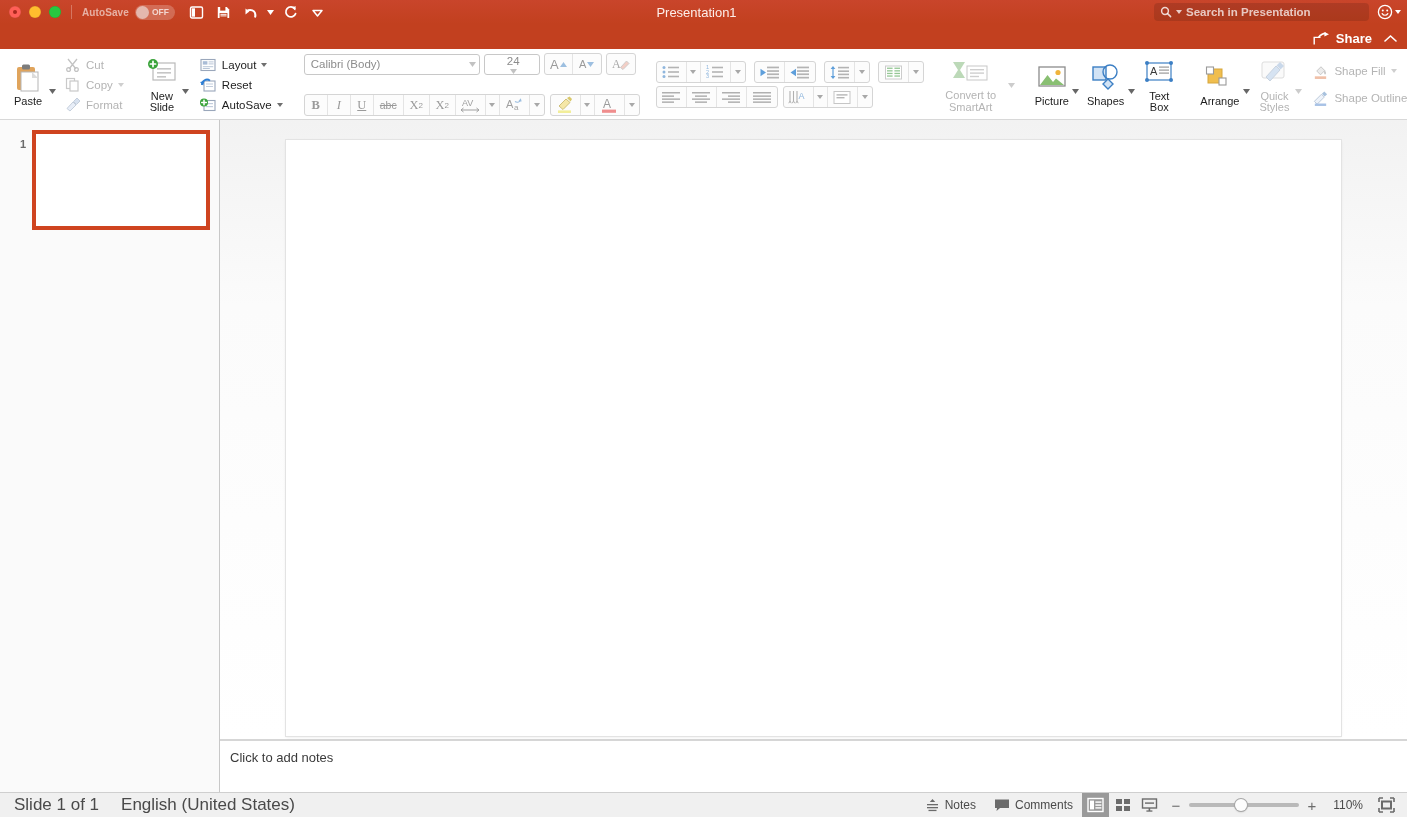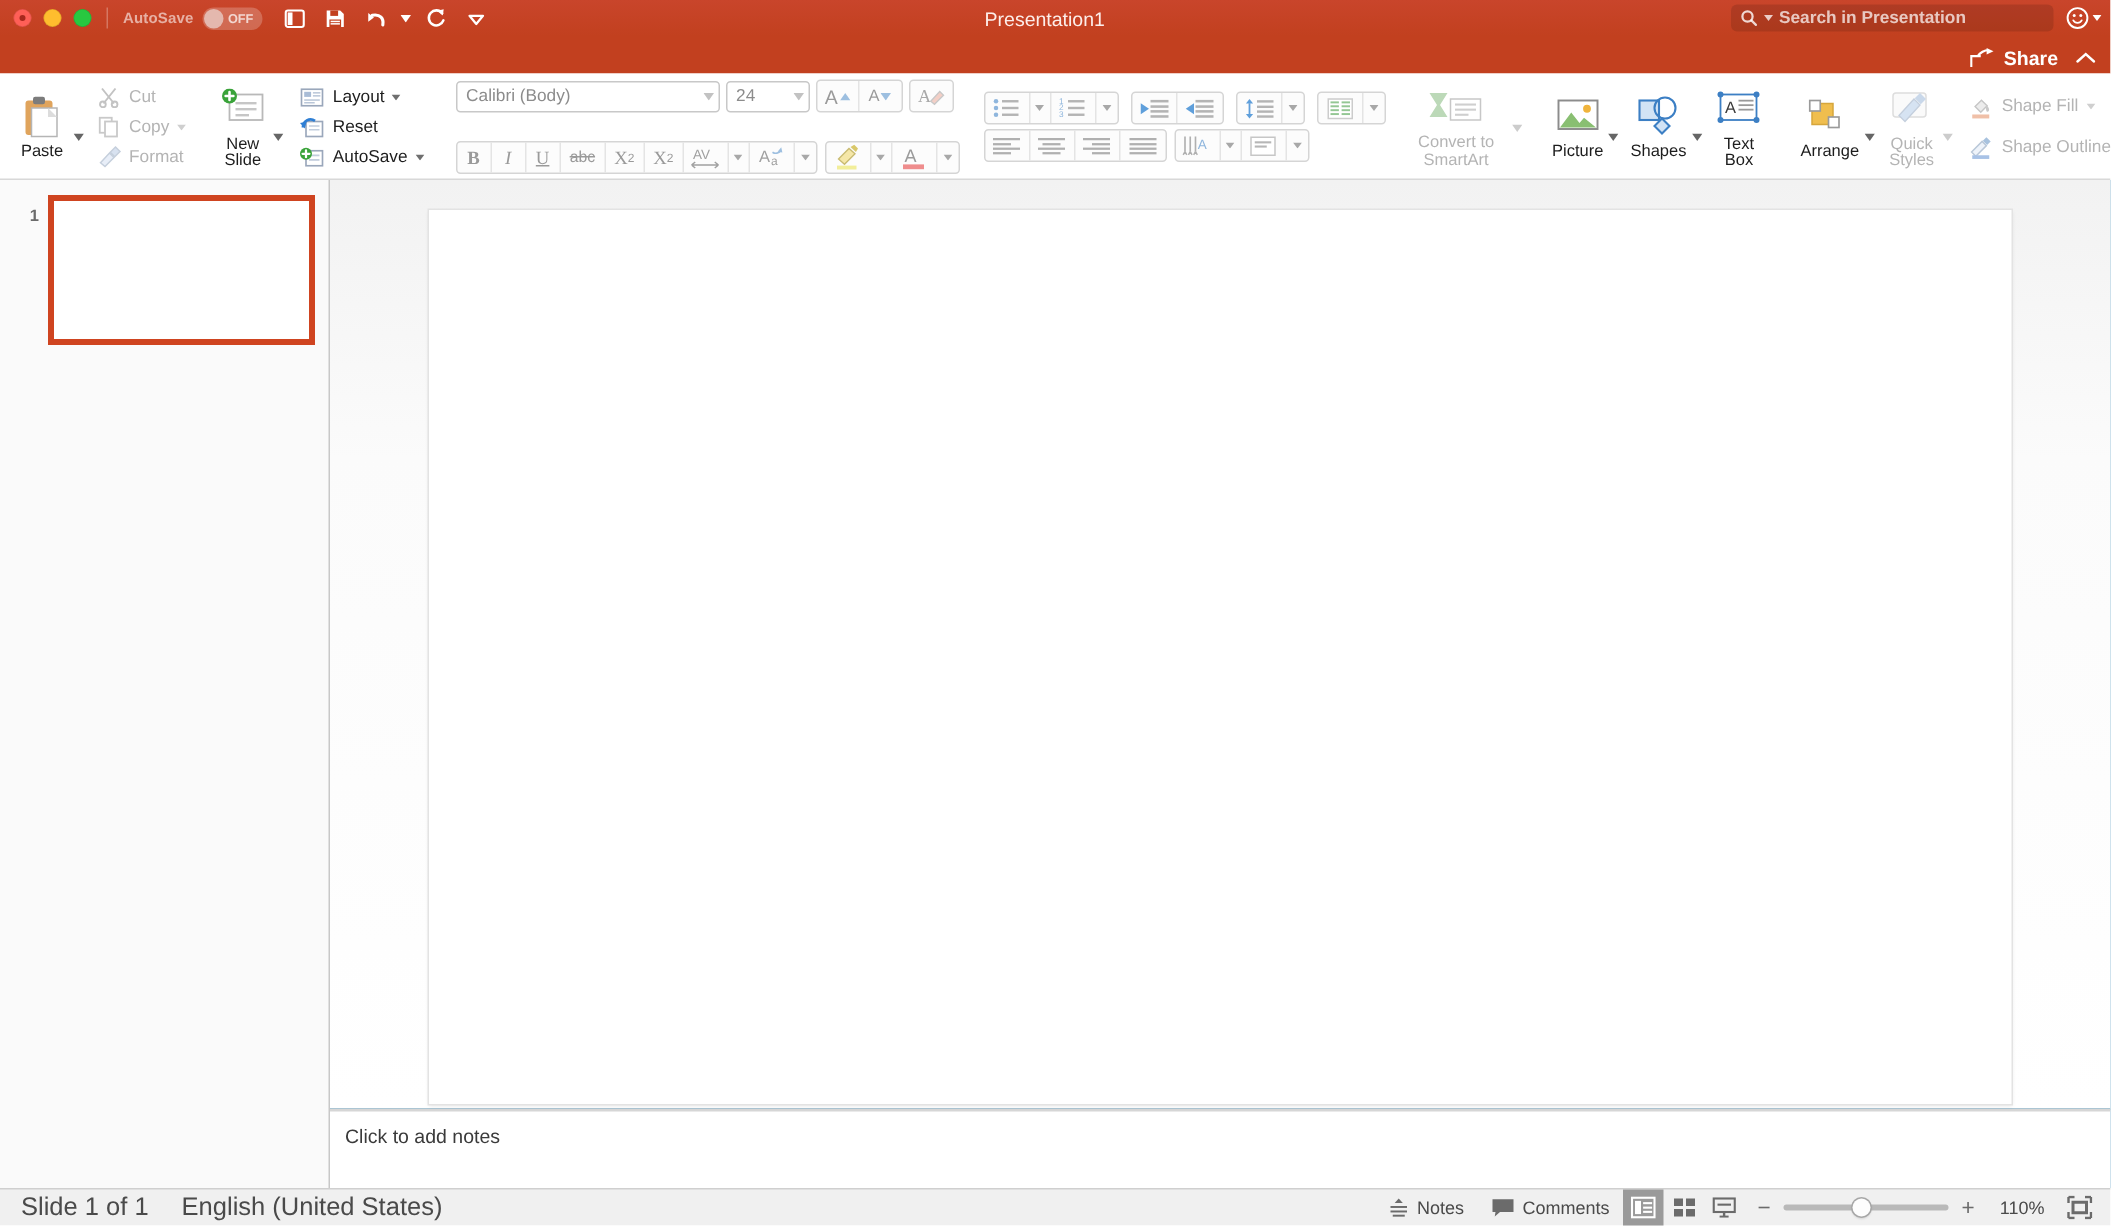--- a/index.html
+++ b/index.html
@@ -104,21 +104,21 @@
   
   .fontcol{ display:flex;flex-direction:column;justify-content:center;height:62px;gap:19px;}
   .rowA{ display:flex;align-items:center;gap:4px;}
   .rowB{ display:flex;align-items:center;gap:0px;}
   .field{
     height:21px;border:1px solid #c8c8c8;border-radius:3px;background:#fff;
     display:flex;align-items:center;justify-content:space-between;padding:0 3px 0 6px;
   }
   .field .txt{ font-size:11.5px;color:#8c8c8c;white-space:nowrap;}
   .fontname{ width:176px; }
-  .fontsize{ width:56px; }
+  .fontsize{ width:56px;flex-direction:column; }
 
   .btngrp{ display:flex;align-items:center;border:1px solid #d5d5d5;border-radius:3px;overflow:hidden;height:22px;background:#fcfcfc;}
   .gb{
     width:23px;height:22px;display:flex;align-items:center;justify-content:center;
     border-right:1px solid #e4e4e4; cursor:default;
   }
   .gb:last-child{ border-right:none; }
   .gb.w28{ width:28px; }
   .gb.w30{ width:30px; }
   .gb.w14{ width:14px; }

